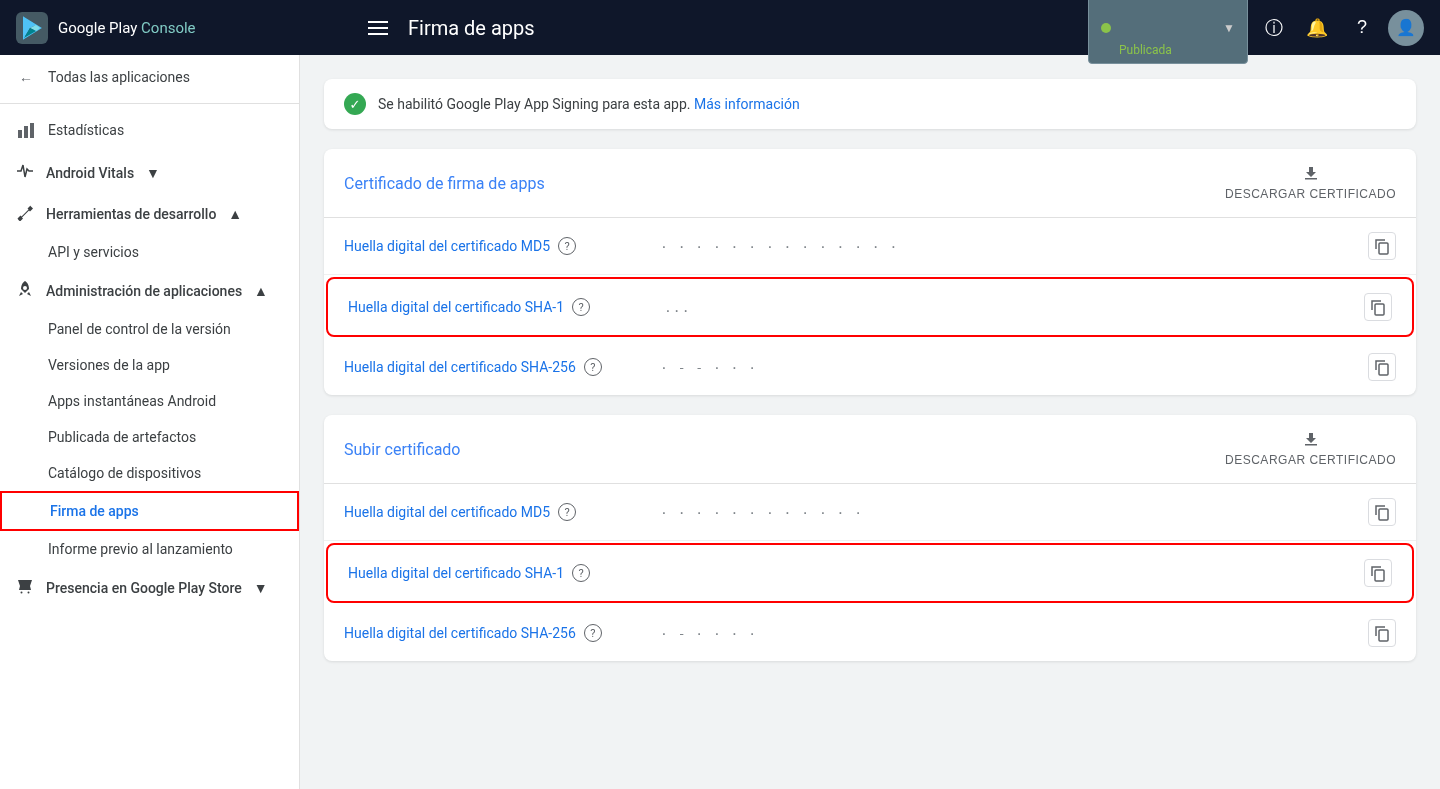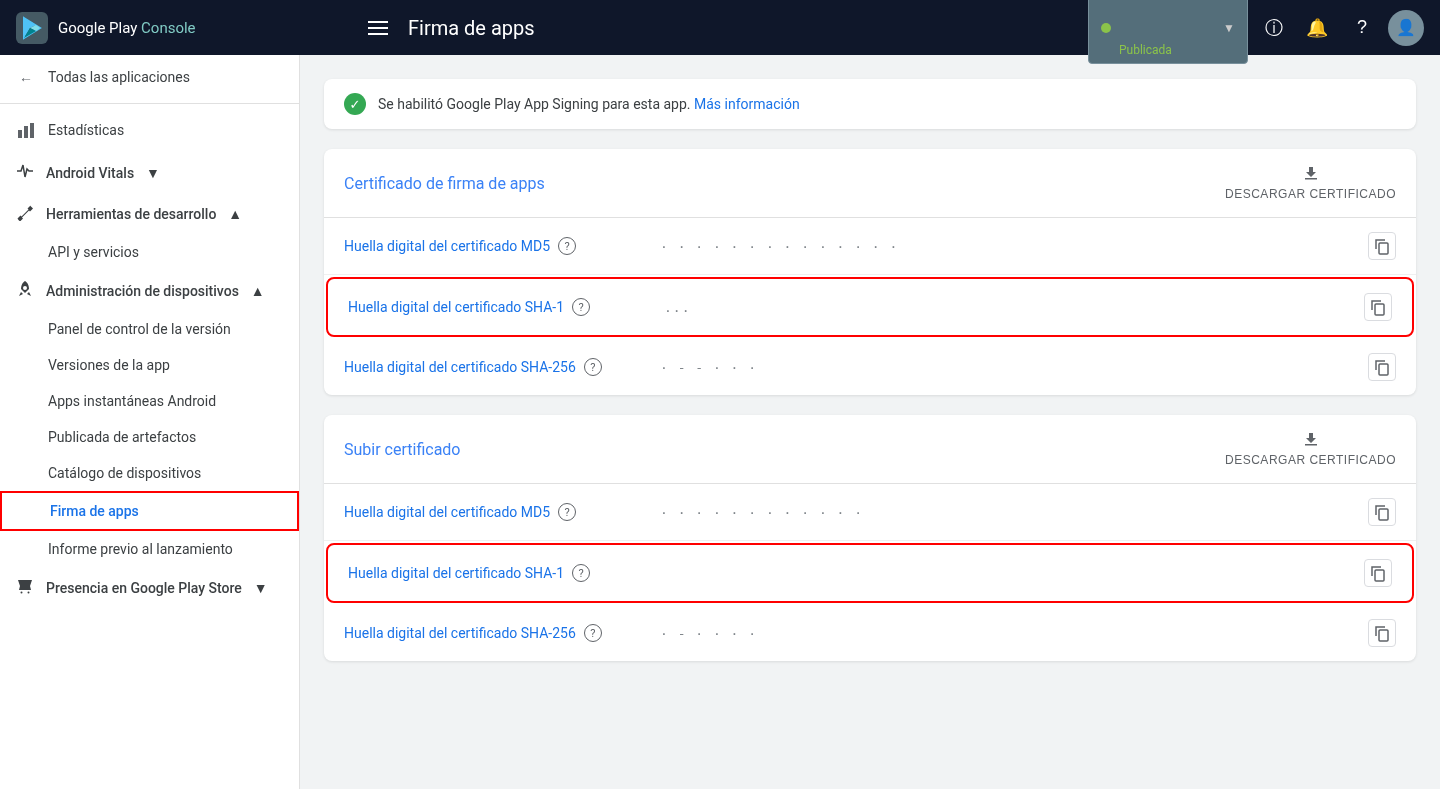--- a/index.html
+++ b/index.html
@@ -374,21 +374,21 @@
     </div>
 
     <div class="sidebar-section-header">
       <span class="item-icon">
         <svg width="18" height="18" viewBox="0 0 18 18" fill="currentColor">
             <path d="M9 1s4 2 4 8l-4 4-4-4C5 3 9 1 9 1zm0 5a2 2 0 100 4 2 2 0 000-4z"></path>
             <path d="M5 12l-2 4 4-2"></path>
             <path d="M13 12l2 4-4-2"></path>
           </svg>
       </span>
-      <span class="item-label">Administración de dispositivos</span>
+      <span class="item-label">Administración de aplicaciones</span>
       <span class="chevron">▲</span>
     </div>
 
     <div class="sidebar-sub-item">
       <span>Panel de control de la versión</span>
     </div>
 
     <div class="sidebar-sub-item">
       <span>Versiones de la app</span>
     </div>

